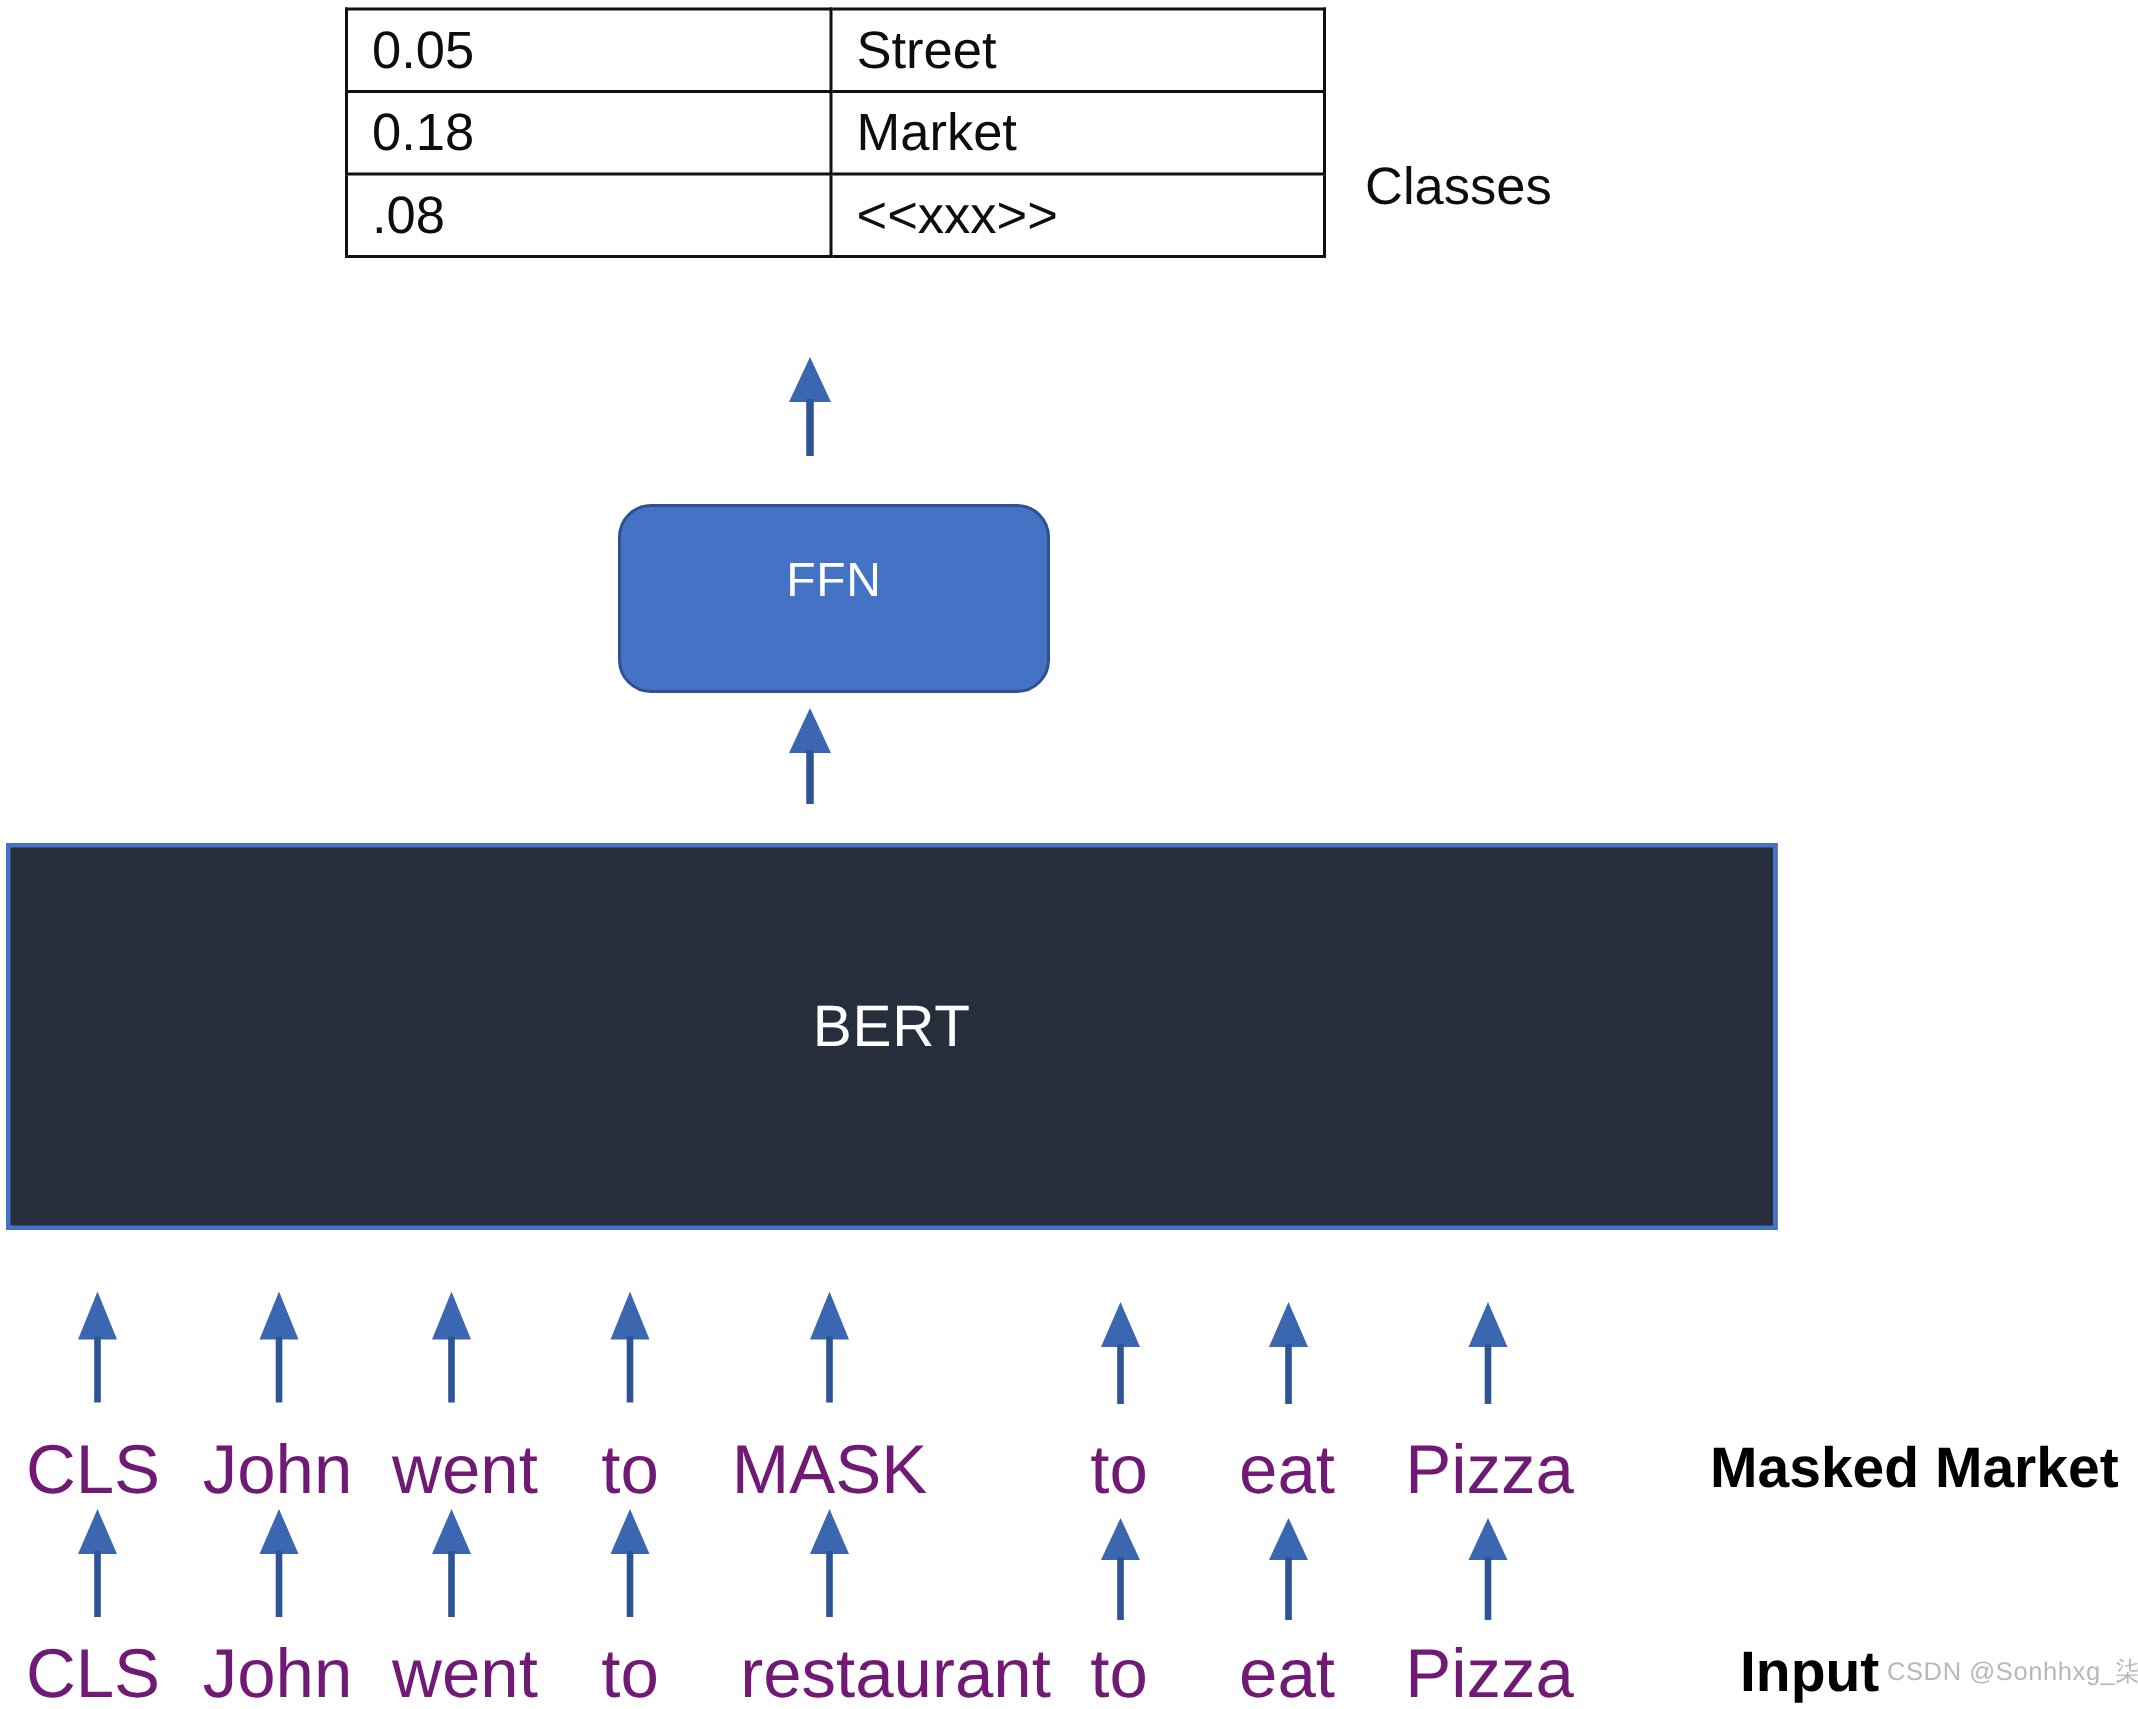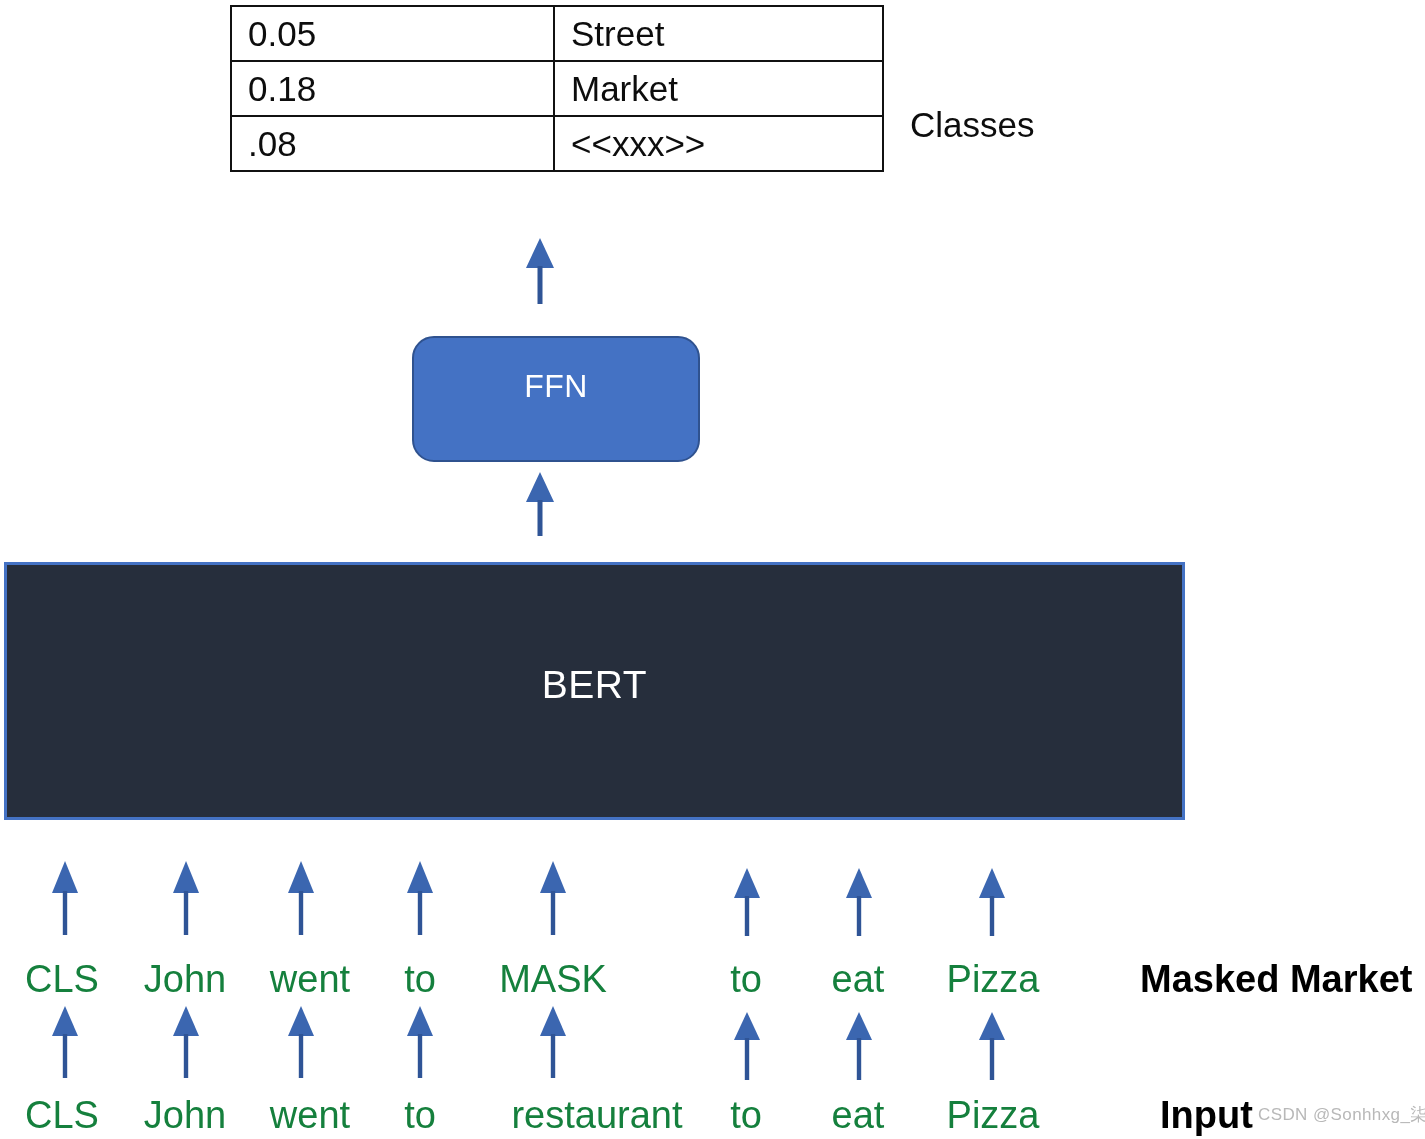--- a/index.html
+++ b/index.html
@@ -104,23 +104,23 @@
   
   .arrow {
     position: absolute;
     pointer-events: none;
   }
   .arrow svg { display: block; overflow: visible; }
 
   
   .token {
     position: absolute;
-    font-size: 38px;
+    font-size: 46px;
     line-height: 44px;
-    color: #15803d;
+    color: #701a75;
     white-space: nowrap;
     transform: translateX(-50%);
     text-align: center;
   }
   .row-caption {
     position: absolute;
     font-size: 38px;
     line-height: 44px;
     font-weight: bold;
     color: #000000;

